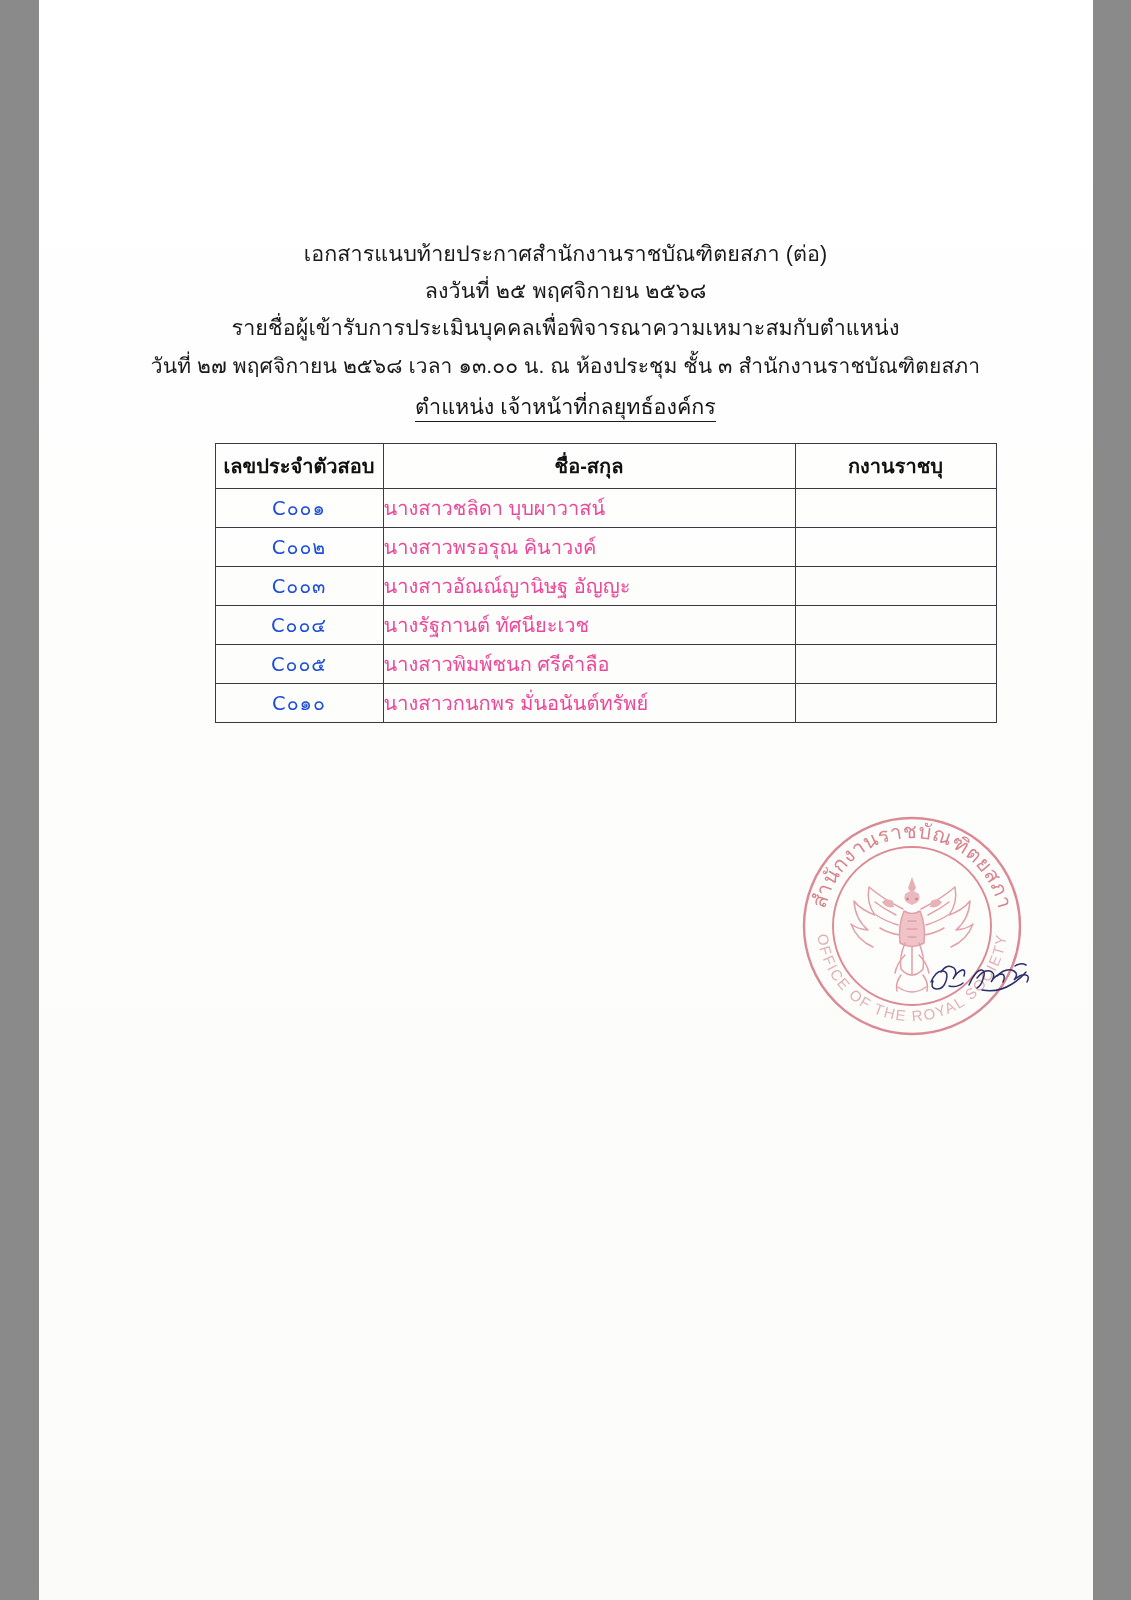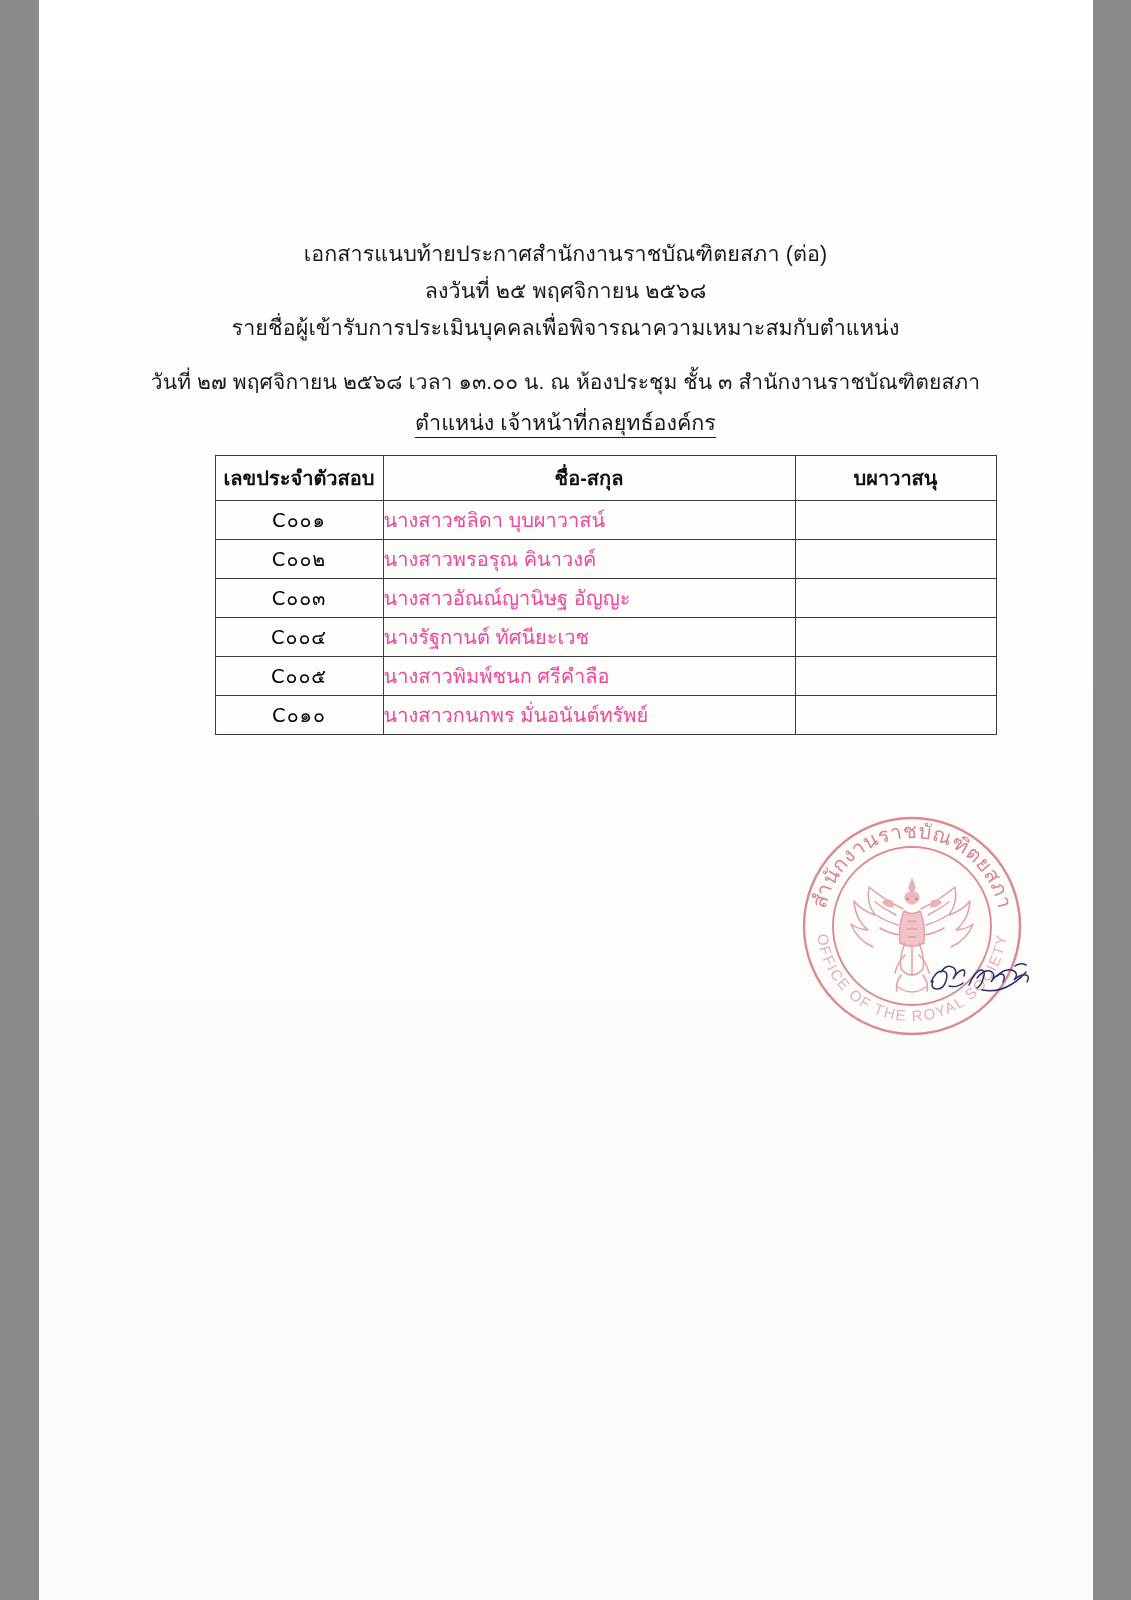--- a/index.html
+++ b/index.html
@@ -36,36 +36,35 @@
   }
   .head-line {
     font-size: 21.5px;
     line-height: 37px;
     letter-spacing: 0.1px;
     white-space: nowrap;
     color: #1a1a1a;
   }
   .head-line.wide {
     font-size: 21px;
-    margin-top: 16px;
   }
   .position-line {
     margin-top: 6px;
     font-size: 21.5px;
     line-height: 34px;
   }
   .position-line span.u {
     border-bottom: 1.6px solid #1a1a1a;
     padding-bottom: 2px;
   }
 
   table.roster {
     position: absolute;
     left: 176px;
-    top: 455px;
+    top: 443px;
     width: 781px;
     border-collapse: collapse;
     table-layout: fixed;
   }
   table.roster th,
   table.roster td {
     border: 1.3px solid #3a3a44;
     padding: 0;
     vertical-align: middle;
     background: transparent;
@@ -80,21 +79,21 @@
     font-weight: 700;
     text-align: center;
     color: #101010;
   }
   table.roster tbody tr { height: 39px; }
 
   td.id-cell {
     text-align: center;
     font-family: "DejaVu Sans", sans-serif;
     font-size: 19.5px;
-    color: #000000;
+    color: #1d4ed8;
     letter-spacing: 1px;
   }
   td.name-cell {
     text-align: left;
     padding-left: 17px;
     font-size: 20px;
     color: #ec4899;
   }
   td.note-cell { }
 
@@ -136,21 +135,21 @@
   <table class="roster">
     <colgroup>
       <col class="c-id">
       <col class="c-name">
       <col class="c-note">
     </colgroup>
     <thead>
       <tr>
         <th>เลขประจำตัวสอบ</th>
         <th>ชื่อ-สกุล</th>
-        <th>บผาวาสนุ</th>
+        <th>กงานราชบุ</th>
       </tr>
     </thead>
     <tbody>
       <tr>
         <td class="id-cell">C๐๐๑</td>
         <td class="name-cell">นางสาวชลิดา  บุบผาวาสน์</td>
         <td class="note-cell"></td>
       </tr>
       <tr>
         <td class="id-cell">C๐๐๒</td>

